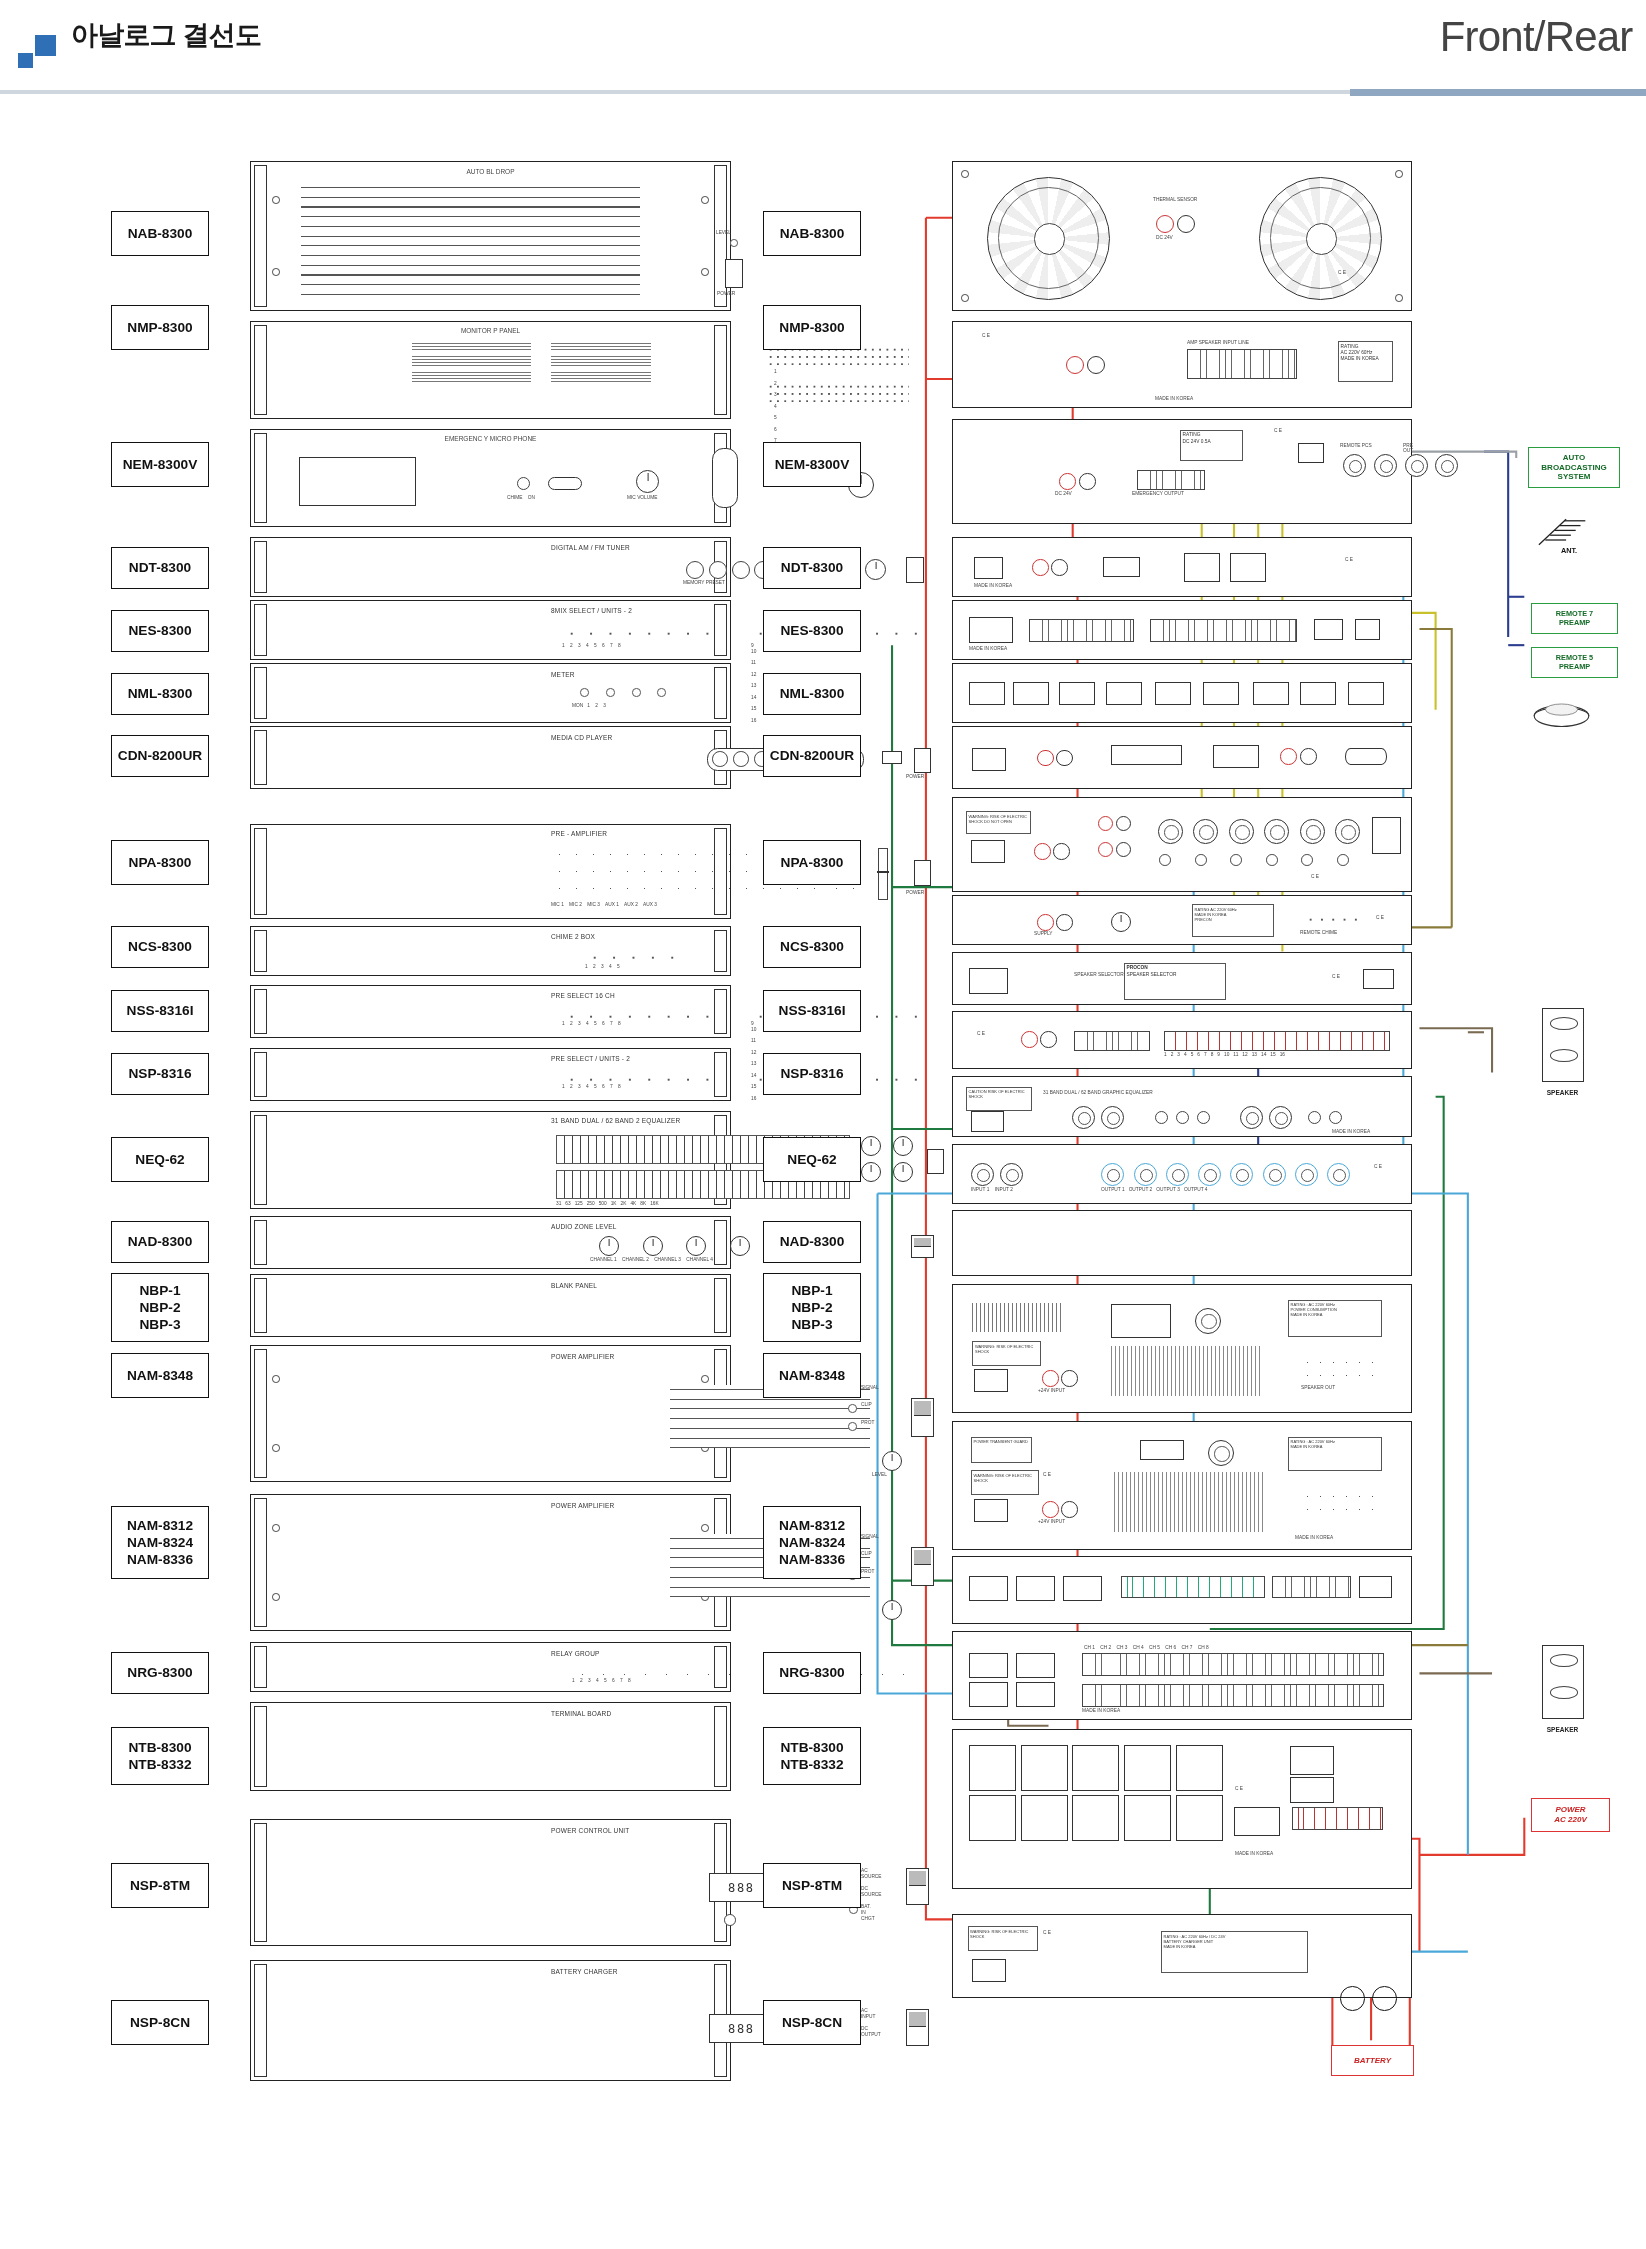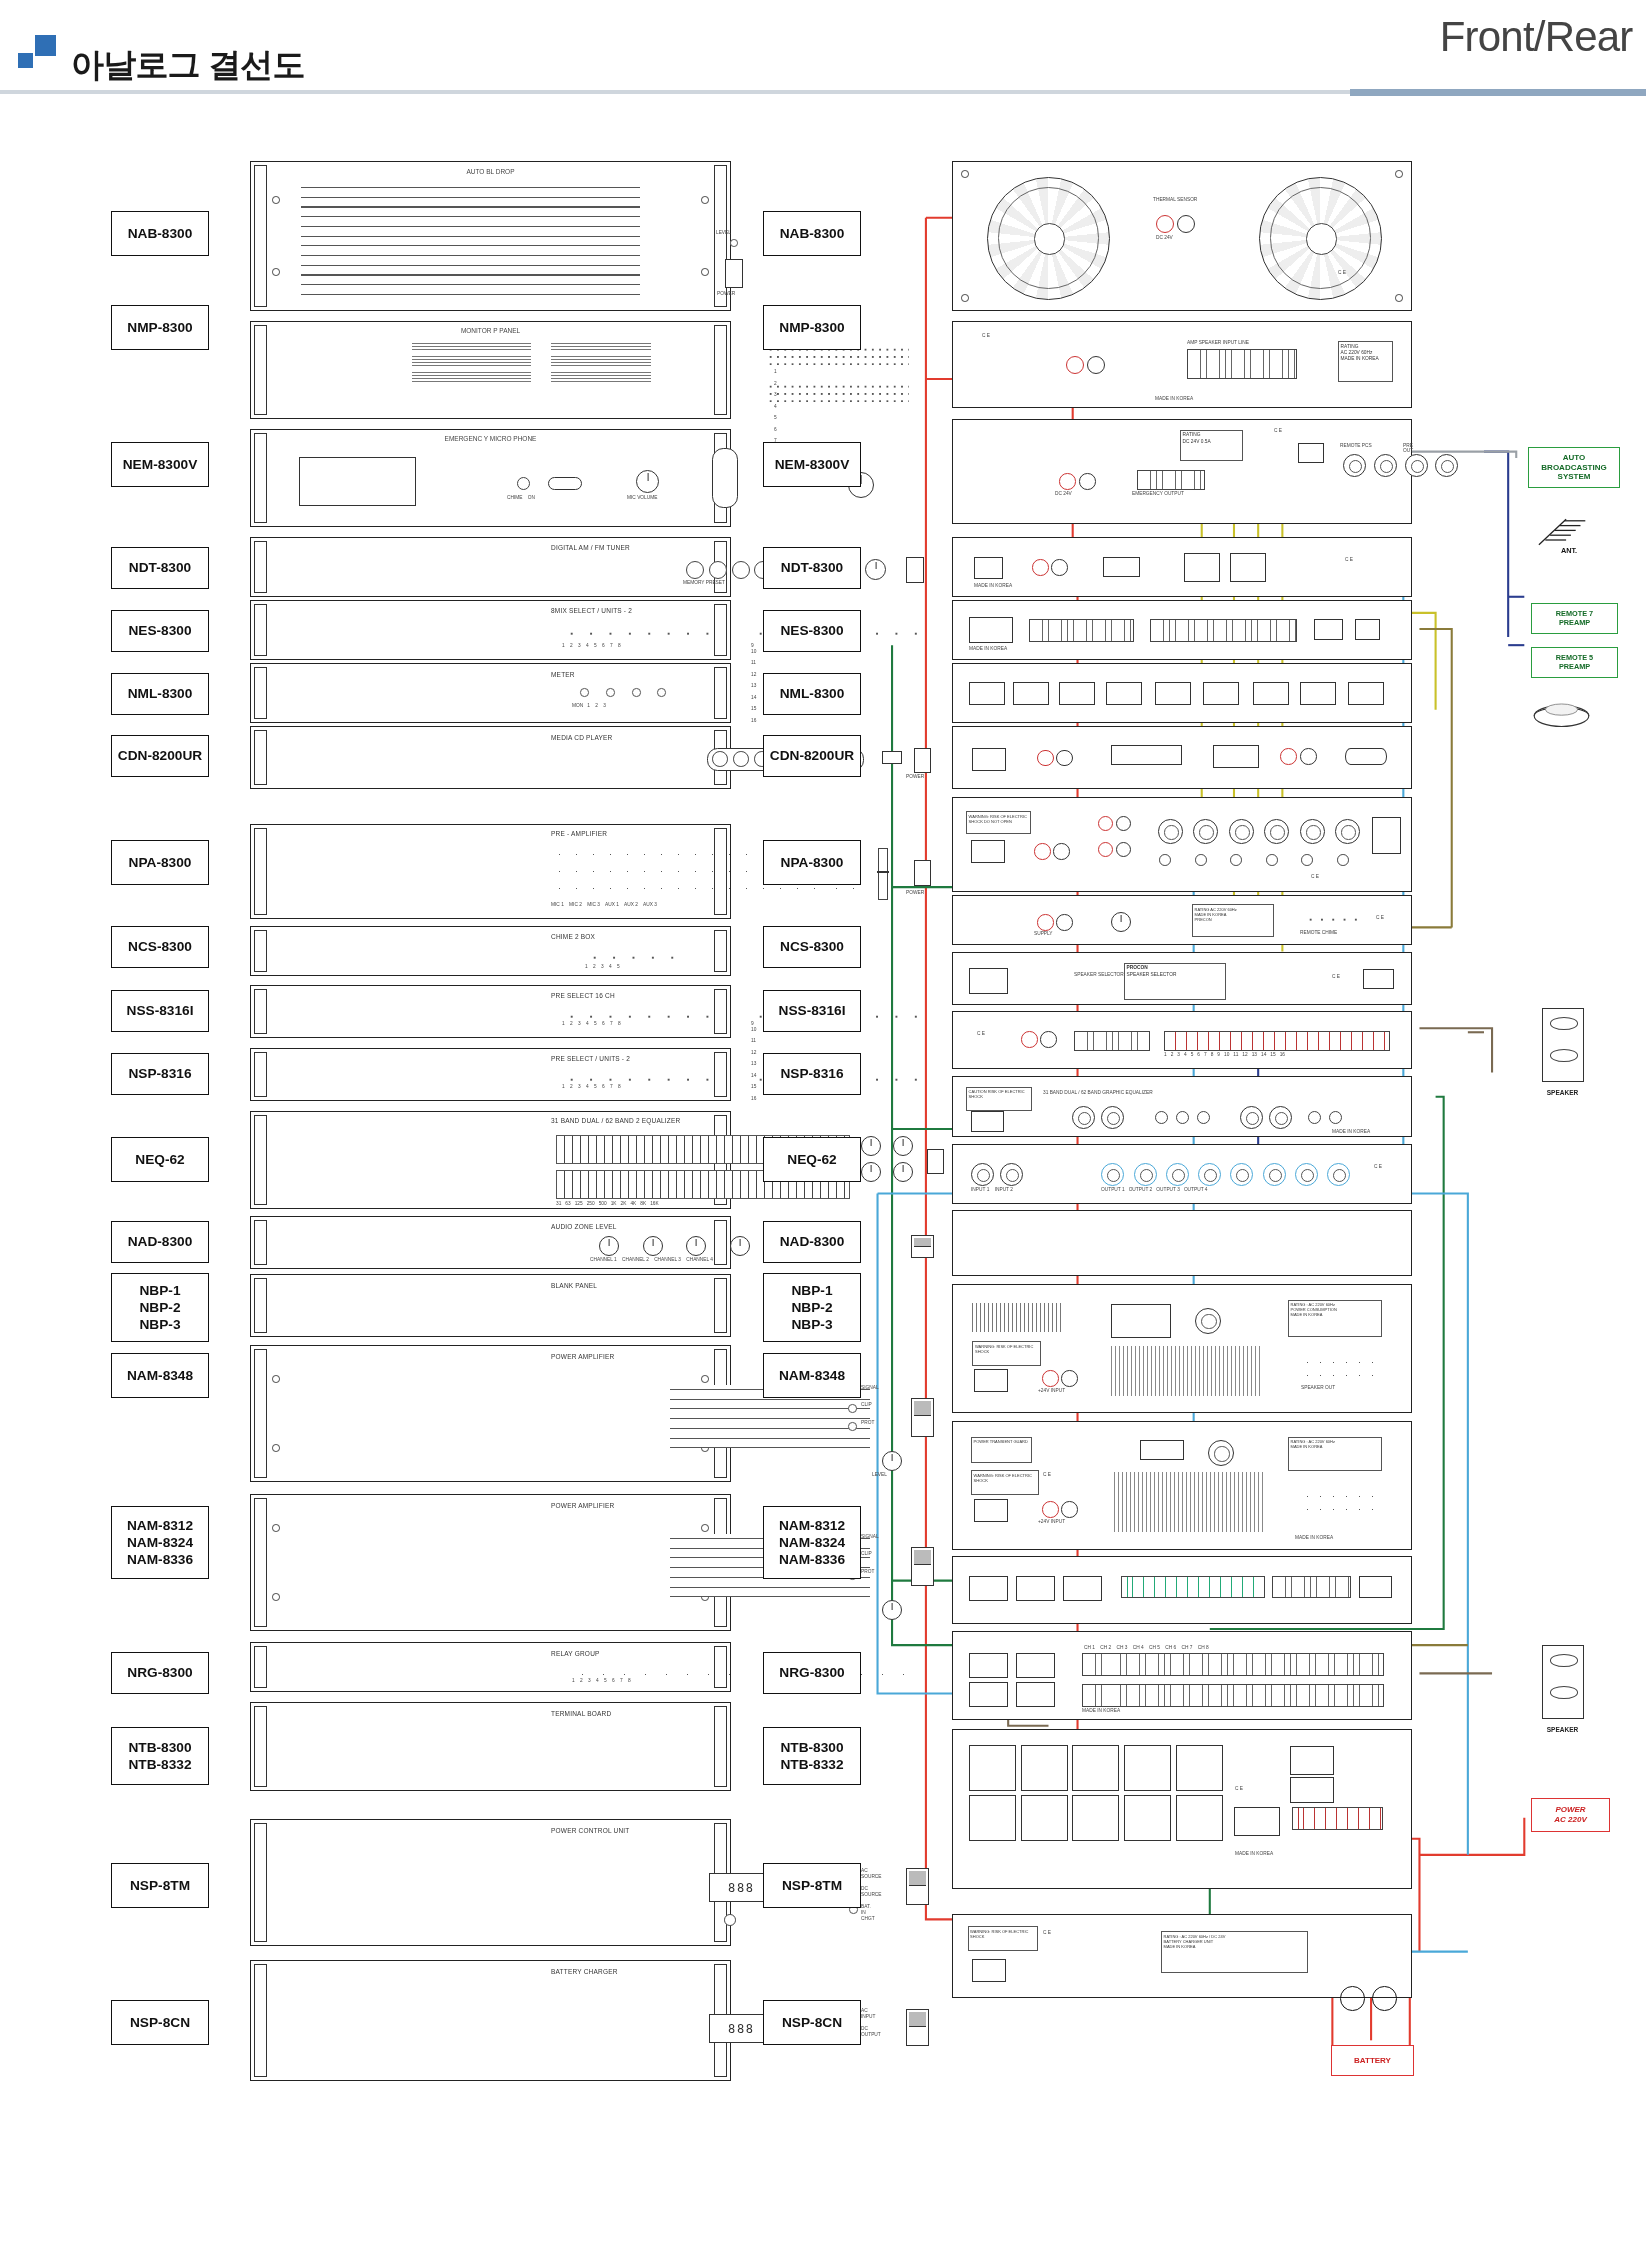--- a/index.html
+++ b/index.html
@@ -1,21 +1,21 @@
 <!DOCTYPE html>
 <html style="font-size:13px"><head>
 <meta charset="utf-8">
 <style>
   html,body{margin:0;padding:0;background:#ffffff;}
   body{width:1647px;height:2250px;font-family:"Liberation Sans",sans-serif;position:relative;overflow:hidden;}
   .page{position:relative;width:1647px;height:2250px;}
 
   
   .header{position:absolute;left:0;top:0;width:1647px;height:103px;}
-  .hdr-title{position:absolute;left:71px;top:43px;font-size:33px;font-weight:bold;color:#1a1a1a;letter-spacing:-0.8px;}
+  .hdr-title{position:absolute;left:71px;top:17px;font-size:27px;font-weight:bold;color:#1a1a1a;letter-spacing:-0.8px;}
   .hdr-sq1{position:absolute;left:18px;top:53px;width:14.5px;height:14.5px;background:#2f6fb5;}
   .hdr-sq2{position:absolute;left:35px;top:35px;width:21px;height:21px;background:#2f6fb5;}
   .hdr-right{position:absolute;right:14.5px;top:13px;font-size:42px;color:#444;font-family:"Liberation Sans",sans-serif;letter-spacing:-0.8px;}
   .hdr-rule{position:absolute;left:0;top:90px;width:1647px;height:4px;background:#cfd6dd;}
   .hdr-rule2{position:absolute;left:1350px;top:89px;width:297px;height:7.3px;background:#8fa7c0;}
 
   
   .lbl{position:absolute;border:1.6px solid #111;background:#fff;display:flex;align-items:center;justify-content:center;
        font-size:13.7px;font-weight:bold;color:#111;text-align:center;line-height:1.25;box-sizing:border-box;}
 
@@ -754,17 +754,17 @@
     <div class="spk" style="left:1542px;top:1645px;width:42px;height:74px">
       <div class="body"></div>
       <div class="c1" style="top:12%;padding-bottom:26%"></div>
       <div class="c2" style="top:56%;padding-bottom:26%"></div>
     </div>
     <div class="spk-label" style="left:1524px;top:1726px;width:77px">SPEAKER</div>
 
     <div class="annot red" style="left:1531px;top:1798px;width:77px;height:32px;white-space:pre-line;font-style:italic">POWER
 AC 220V</div>
 
-    <div class="annot red" style="left:1331px;top:2045px;width:81px;height:29px;">BATTERY</div>
+    <div class="annot red" style="left:1331px;top:2045px;width:81px;height:29px;font-style:italic">BATTERY</div>
   </div>
 
 </div>
 
 
 </body></html>

